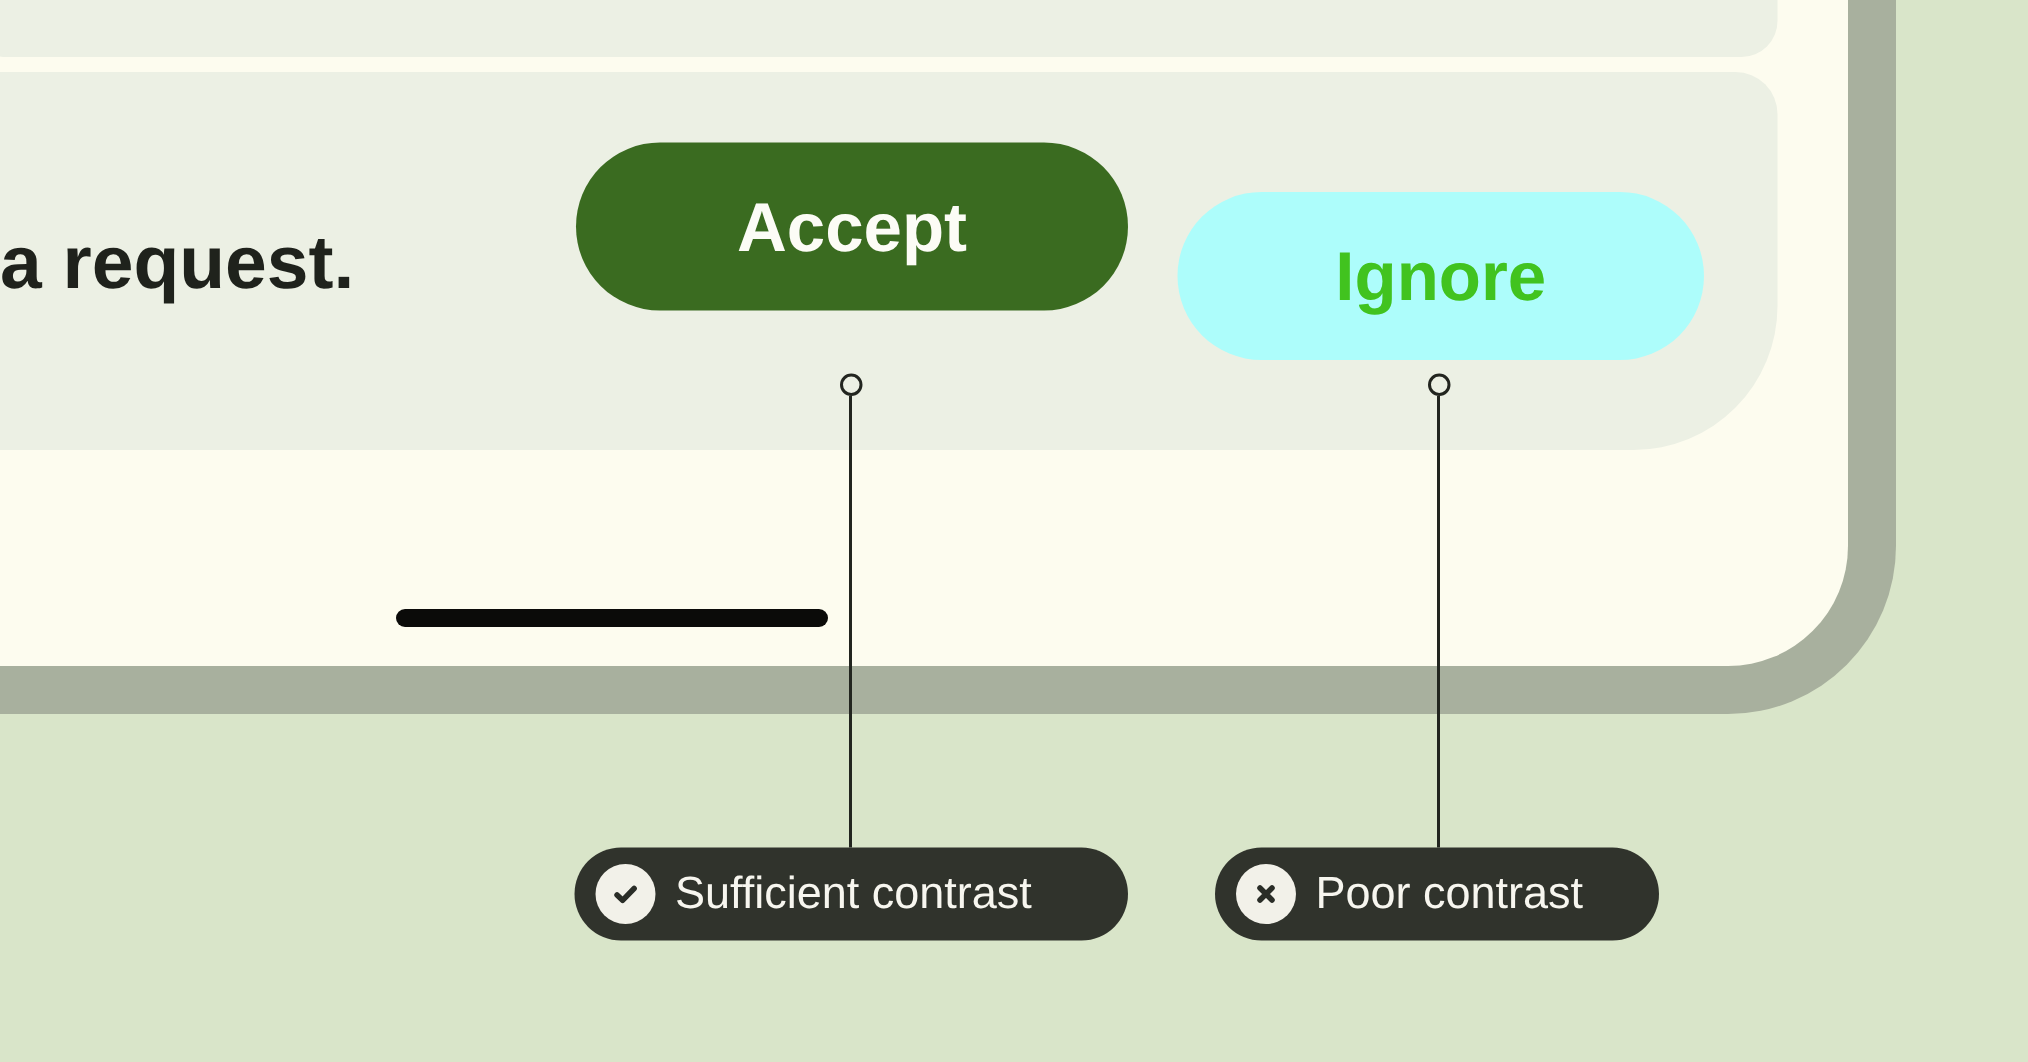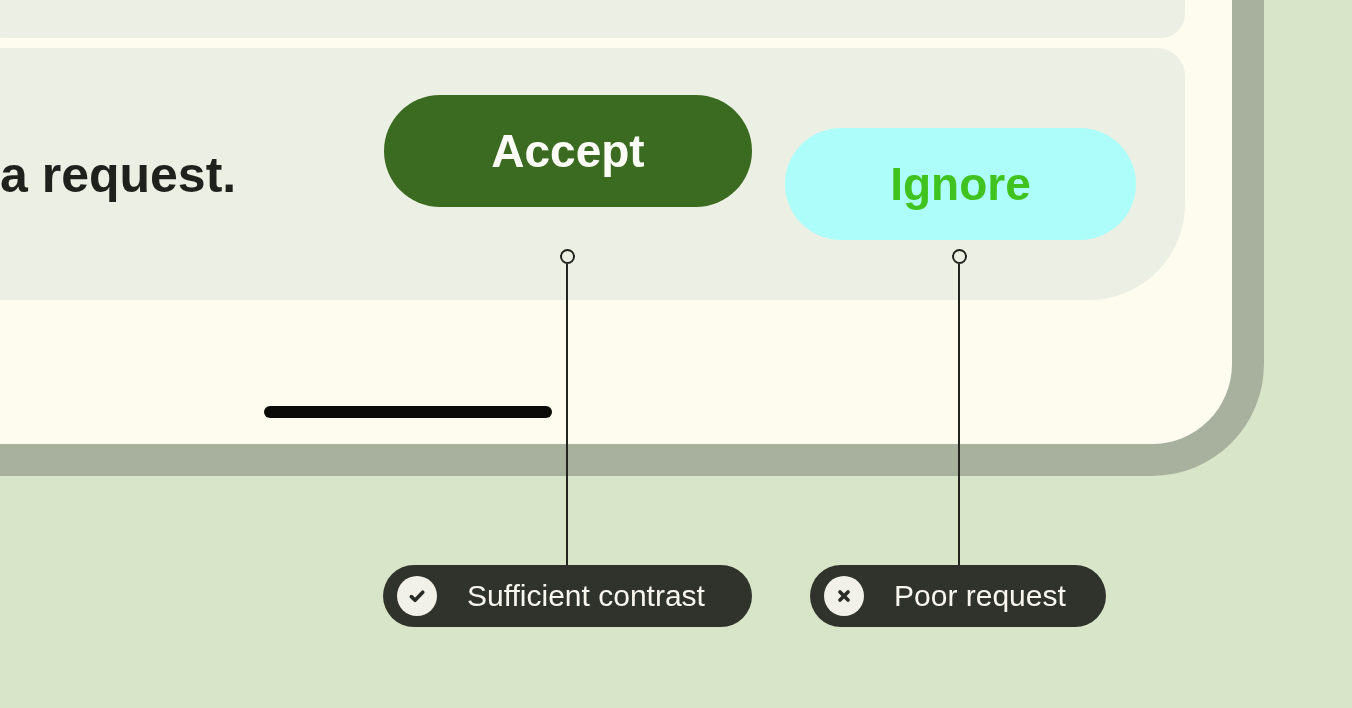--- a/index.html
+++ b/index.html
@@ -63,21 +63,21 @@
   .m2{left:952px;top:249px;}
   .leader{position:absolute;width:2px;background:var(--line);}
   .l1{left:566px;top:264px;height:301px;}
   .l2{left:958px;top:264px;height:301px;}
 
   
   .pill{
     position:absolute;top:565px;height:62px;
     background:var(--pill_bg);border-radius:31px;
     display:flex;align-items:center;
-    padding-left:14px;gap:30px;
+    padding-left:14px;gap:13px;
     color:var(--pill_text);
     font-size:30px;font-weight:500;
     white-space:nowrap;
   }
   .p1{left:383px;width:369px;}
   .p2{left:810px;width:296px;}
   .icon-circle{
     width:40px;height:40px;border-radius:50%;
     background:var(--icon_circle_bg);
     display:flex;align-items:center;justify-content:center;
@@ -121,16 +121,16 @@
     </span>
     <span class="pill-label">Sufficient contrast</span>
   </div>
 
   <div class="pill p2">
     <span class="icon-circle">
       <svg viewBox="0 0 24 24" aria-hidden="true">
           <path d="M8.3 8.3l7.4 7.4M15.7 8.3l-7.4 7.4"></path>
         </svg>
     </span>
-    <span class="pill-label">Poor request</span>
+    <span class="pill-label">Poor contrast</span>
   </div>
 
 </div>
 
 </body></html>

